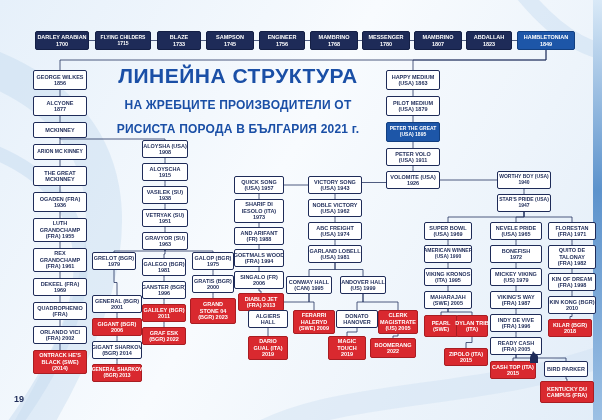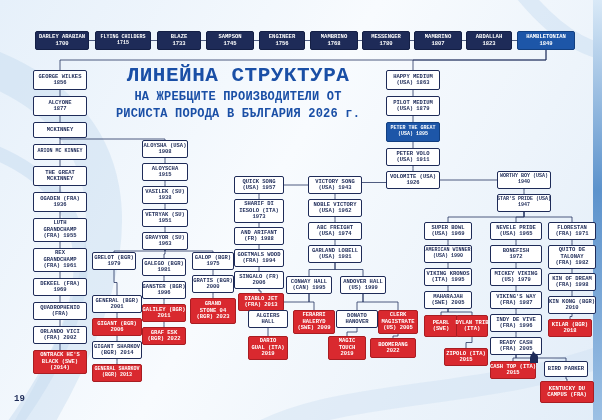--- a/index.html
+++ b/index.html
@@ -1,22 +1,22 @@
 <!DOCTYPE html>
 <html><head>
 <meta charset="utf-8">
 <style>
   html,body{margin:0;padding:0;}
   body{font-family:"Liberation Sans",sans-serif;}
   .stage{position:relative;width:602px;height:420px;overflow:hidden;
-         background:linear-gradient(120deg,#e6f0fa 0%,#f8fbfe 45%,#e2edf8 100%);font-family:Liberation Mono, monospace;}
+         background:linear-gradient(120deg,#e6f0fa 0%,#f8fbfe 45%,#e2edf8 100%);}
   svg.layer{position:absolute;left:0;top:0;pointer-events:none;}
   .title{position:absolute;left:92px;top:64px;width:292px;text-align:center;color:#1a4fa6;}
   .t1{font-size:21px;font-weight:bold;letter-spacing:.5px;}
-  .t2{font-size:12px;font-weight:bold;margin-top:3px;letter-spacing:.2px;}
+  .t2{font-size:12px;font-weight:bold;margin-top:10px;letter-spacing:.2px;}
   .page-num{position:absolute;left:14px;top:394px;font-size:9px;font-weight:bold;color:#1e2b58;}
   .node{position:absolute;display:flex;flex-direction:column;align-items:center;justify-content:center;
         text-align:center;font-weight:bold;font-size:5.5px;line-height:1.18;border-radius:2px;
         box-sizing:border-box;padding:1px;z-index:2;}
   .node.navy{background:#1e2b58;color:#fff;border:1px solid #141f45;}
   .node.blue{background:#1d56a8;color:#fff;border:1px solid #123f80;}
   .node.white{background:#ffffff;color:#1e2b58;border:1px solid #1e2b58;}
   .node.red{background:#d9292f;color:#fff;border:1px solid #a81d22;}
   .nl{white-space:nowrap;}
   .horse{position:absolute;left:527px;top:350px;width:13px;height:14px;z-index:3;}
@@ -125,21 +125,21 @@
       <path d="M566,377 L566,379 L567,379 L567,381" fill="none" stroke="#25335f" stroke-width="0.8"></path>
       <path d="M572,240 L572,242.5 L572,242.5 L572,245" fill="none" stroke="#25335f" stroke-width="0.8"></path>
       <path d="M572,269 L572,271 L572,271 L572,273" fill="none" stroke="#25335f" stroke-width="0.8"></path>
       <path d="M572,291 L572,293.5 L572,293.5 L572,296" fill="none" stroke="#25335f" stroke-width="0.8"></path>
       <path d="M572,314 L572,316.5 L570,316.5 L570,319" fill="none" stroke="#25335f" stroke-width="0.8"></path>
     </svg>
 
   <div class="title">
     <div class="t1">ЛИНЕЙНА СТРУКТУРА</div>
     <div class="t2">НА ЖРЕБЦИТЕ ПРОИЗВОДИТЕЛИ ОТ</div>
-    <div class="t2">РИСИСТА ПОРОДА В БЪЛГАРИЯ 2026 г.</div>
+    <div class="t2">РИСИСТА ПОРОДА В БЪЛГАРИЯ 2021 г.</div>
   </div>
 
   <div id="diagram">
       <div class="node navy" style="left: 35px; top: 31px; width: 54px; height: 19px;">
         <div class="nl">DARLEY ARABIAN</div>
         <div class="nl">1700</div>
       </div>
       <div class="node navy" style="left: 95px; top: 31px; width: 56px; height: 19px; font-size: 5px;">
         <div class="nl">FLYING CHILDERS</div>
         <div class="nl">1715</div>

